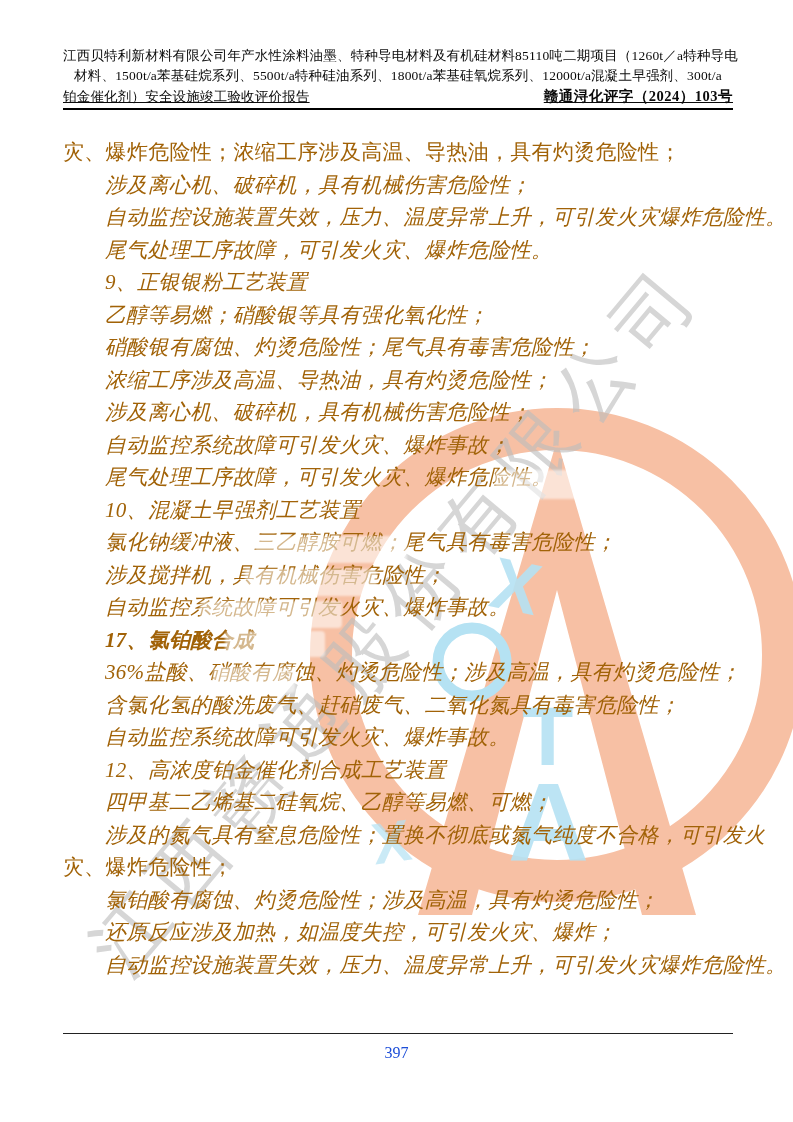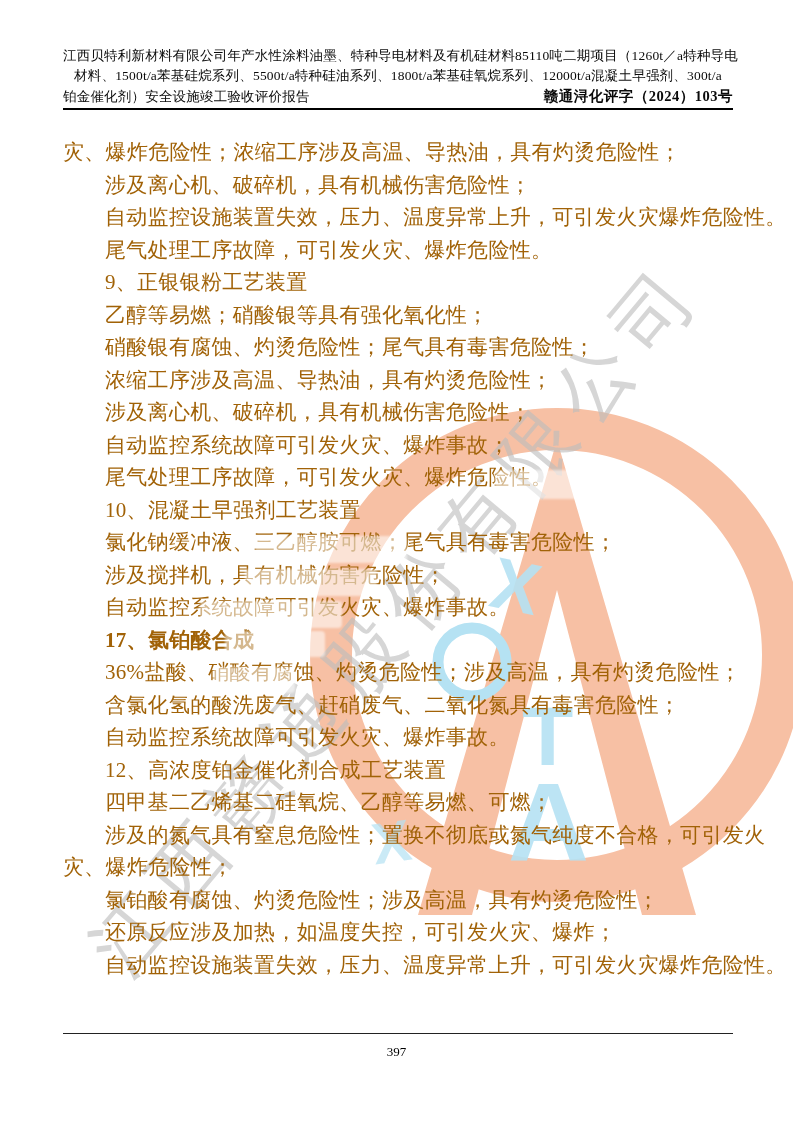--- a/index.html
+++ b/index.html
@@ -4,30 +4,30 @@
 <style>
   html,body{margin:0;padding:0;}
   body{width:793px;height:1122px;background:#ffffff;overflow:hidden;
        font-family:"Liberation Serif","DejaVu Serif",serif;}
   .page{position:relative;width:793px;height:1122px;background:#fff;}
 
   
   .header{position:absolute;left:63px;right:60px;top:46px;
           font-size:13.5px;line-height:20px;color:#0a0a0a;}
   .header .hline{white-space:nowrap;letter-spacing:0.2px;text-align:center;}
-  .header .hline3{display:flex;justify-content:space-between;align-items:baseline;}
+  .header .hline3{display:flex;justify-content:space-between;align-items:baseline;text-decoration:underline;}
   .header .docnum{font-weight:bold;font-size:14.5px;letter-spacing:0.5px;padding-left:8px;}
   .header-rule{position:absolute;left:63px;right:60px;top:108px;height:0;
                border-top:2.5px solid #000;}
 
   
   .body-text{position:absolute;left:63px;right:60px;top:136px;z-index:2;
              font-size:21px;color:#a16207;}
   .line{height:32.5px;line-height:32.5px;white-space:nowrap;letter-spacing:0.3px;}
-  .line.indent{padding-left:42px;}
+  .line.indent{padding-left:42px;font-style:italic;}
   .line.bold{font-weight:bold;}
 
   
   .watermark{position:absolute;inset:0;z-index:1;pointer-events:none;}
   .wm-gray-text{position:absolute;left:108px;top:912px;white-space:nowrap;
                 transform:rotate(-50deg);transform-origin:0 50%;
                 font-size:76px;letter-spacing:14px;color:#bdbdbd;opacity:0.62;
                 font-family:"Liberation Serif","DejaVu Serif",serif;}
   .wm-blue{position:absolute;color:#b5e2f3;opacity:0.9;
            font-family:"Liberation Sans","DejaVu Sans",sans-serif;font-weight:bold;}
@@ -38,21 +38,21 @@
 
   
   .damage{position:absolute;inset:0;z-index:3;pointer-events:none;}
   .patch{position:absolute;background:rgba(255,255,255,0.55);border-radius:4px;
          filter:blur(1px);}
 
   
   .footer-rule{position:absolute;left:63px;right:60px;top:1033px;height:0;
                border-top:1.5px solid #222;}
   .page-number{position:absolute;left:0;right:0;top:1044px;text-align:center;
-               font-size:13px;color:#000000;}
+               font-size:16px;color:#1d4ed8;}
 </style>
 </head>
 <body>
 
 <div class="page">
 
   <div class="watermark">
     <svg width="793" height="1122" viewBox="0 0 793 1122">
       <circle cx="557" cy="655" r="226" fill="none" stroke="#f7c0a4" stroke-width="42"></circle>
       <path d="M557,440 L418,915 L472,915 L557,590 L642,915 L696,915 Z" fill="#f7c0a4"></path>

